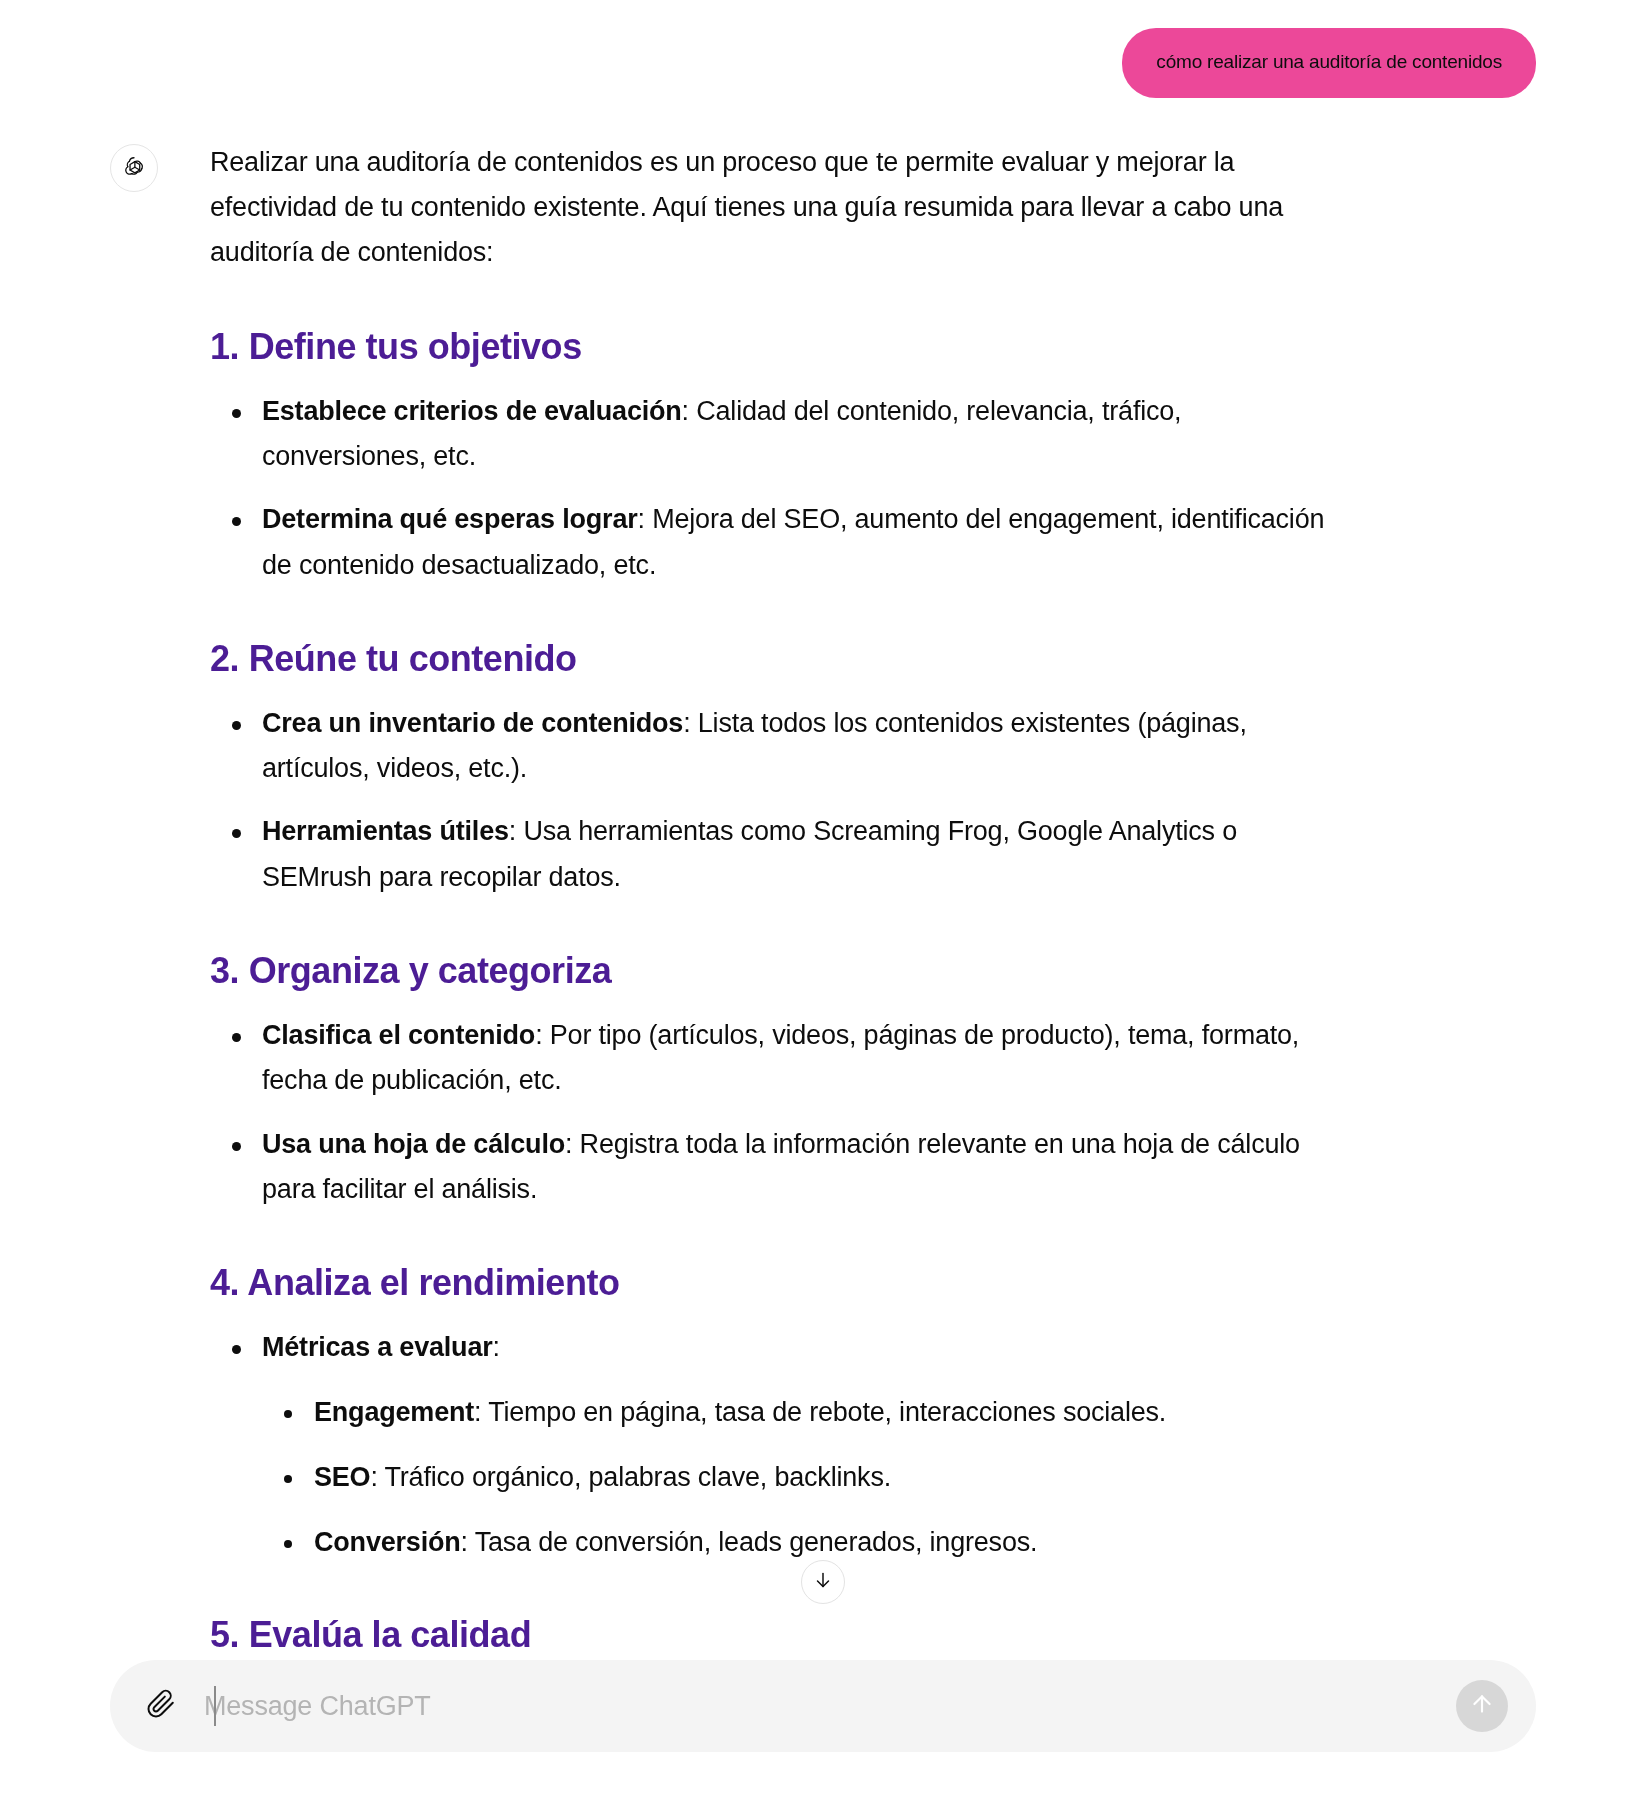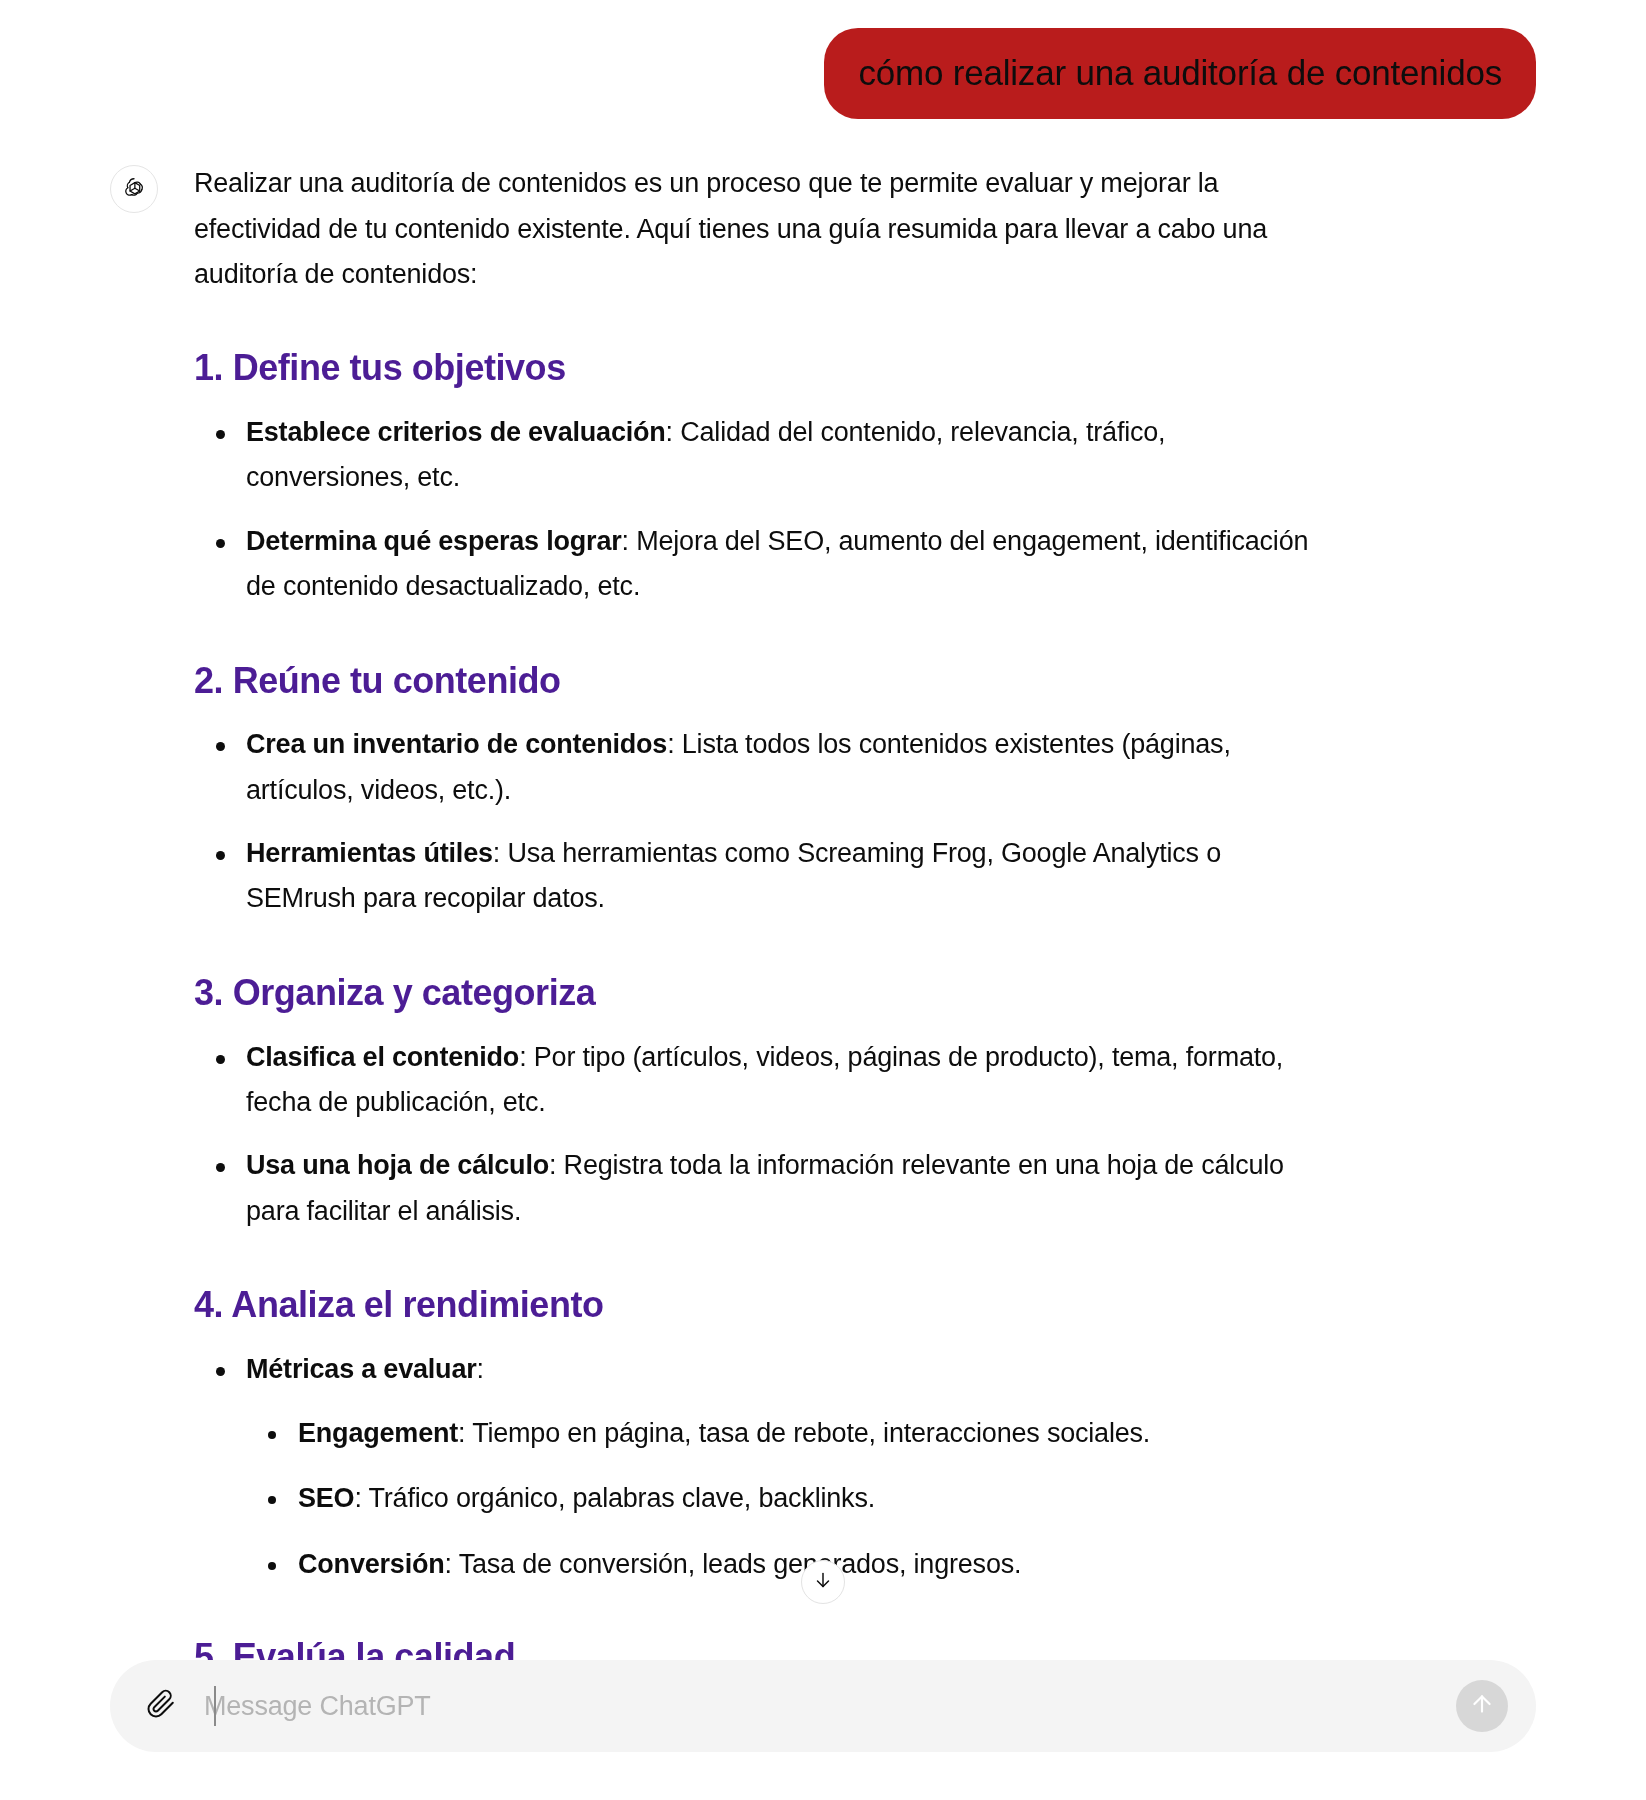--- a/index.html
+++ b/index.html
@@ -37,25 +37,25 @@
   }
 
   
   .user-row {
     display: flex;
     justify-content: flex-end;
     padding-top: 28px;
   }
 
   .user-bubble {
-    background: #b91c1c;
+    background: #ec4899;
     border-radius: 34px;
     padding: 21px 34px 23px 34px;
     max-width: 820px;
-    font-size: 35px;
+    font-size: 19px;
     line-height: 1.35;
     color: #0d0d0d;
     letter-spacing: -0.2px;
   }
 
   
   .assistant-row {
     display: flex;
     align-items: flex-start;
     padding-top: 42px;
@@ -69,21 +69,21 @@
     border: 1px solid #e5e5e5;
     background: #ffffff;
     display: flex;
     align-items: center;
     justify-content: center;
     margin-top: 4px;
   }
   .avatar svg { display: block; }
 
   .assistant-body {
-    margin-left: 36px;
+    margin-left: 52px;
     width: 1120px;
     font-size: 27px;
     line-height: 1.68;
     color: #0d0d0d;
     letter-spacing: -0.2px;
   }
 
   .para {
     margin-bottom: 6px;
   }

